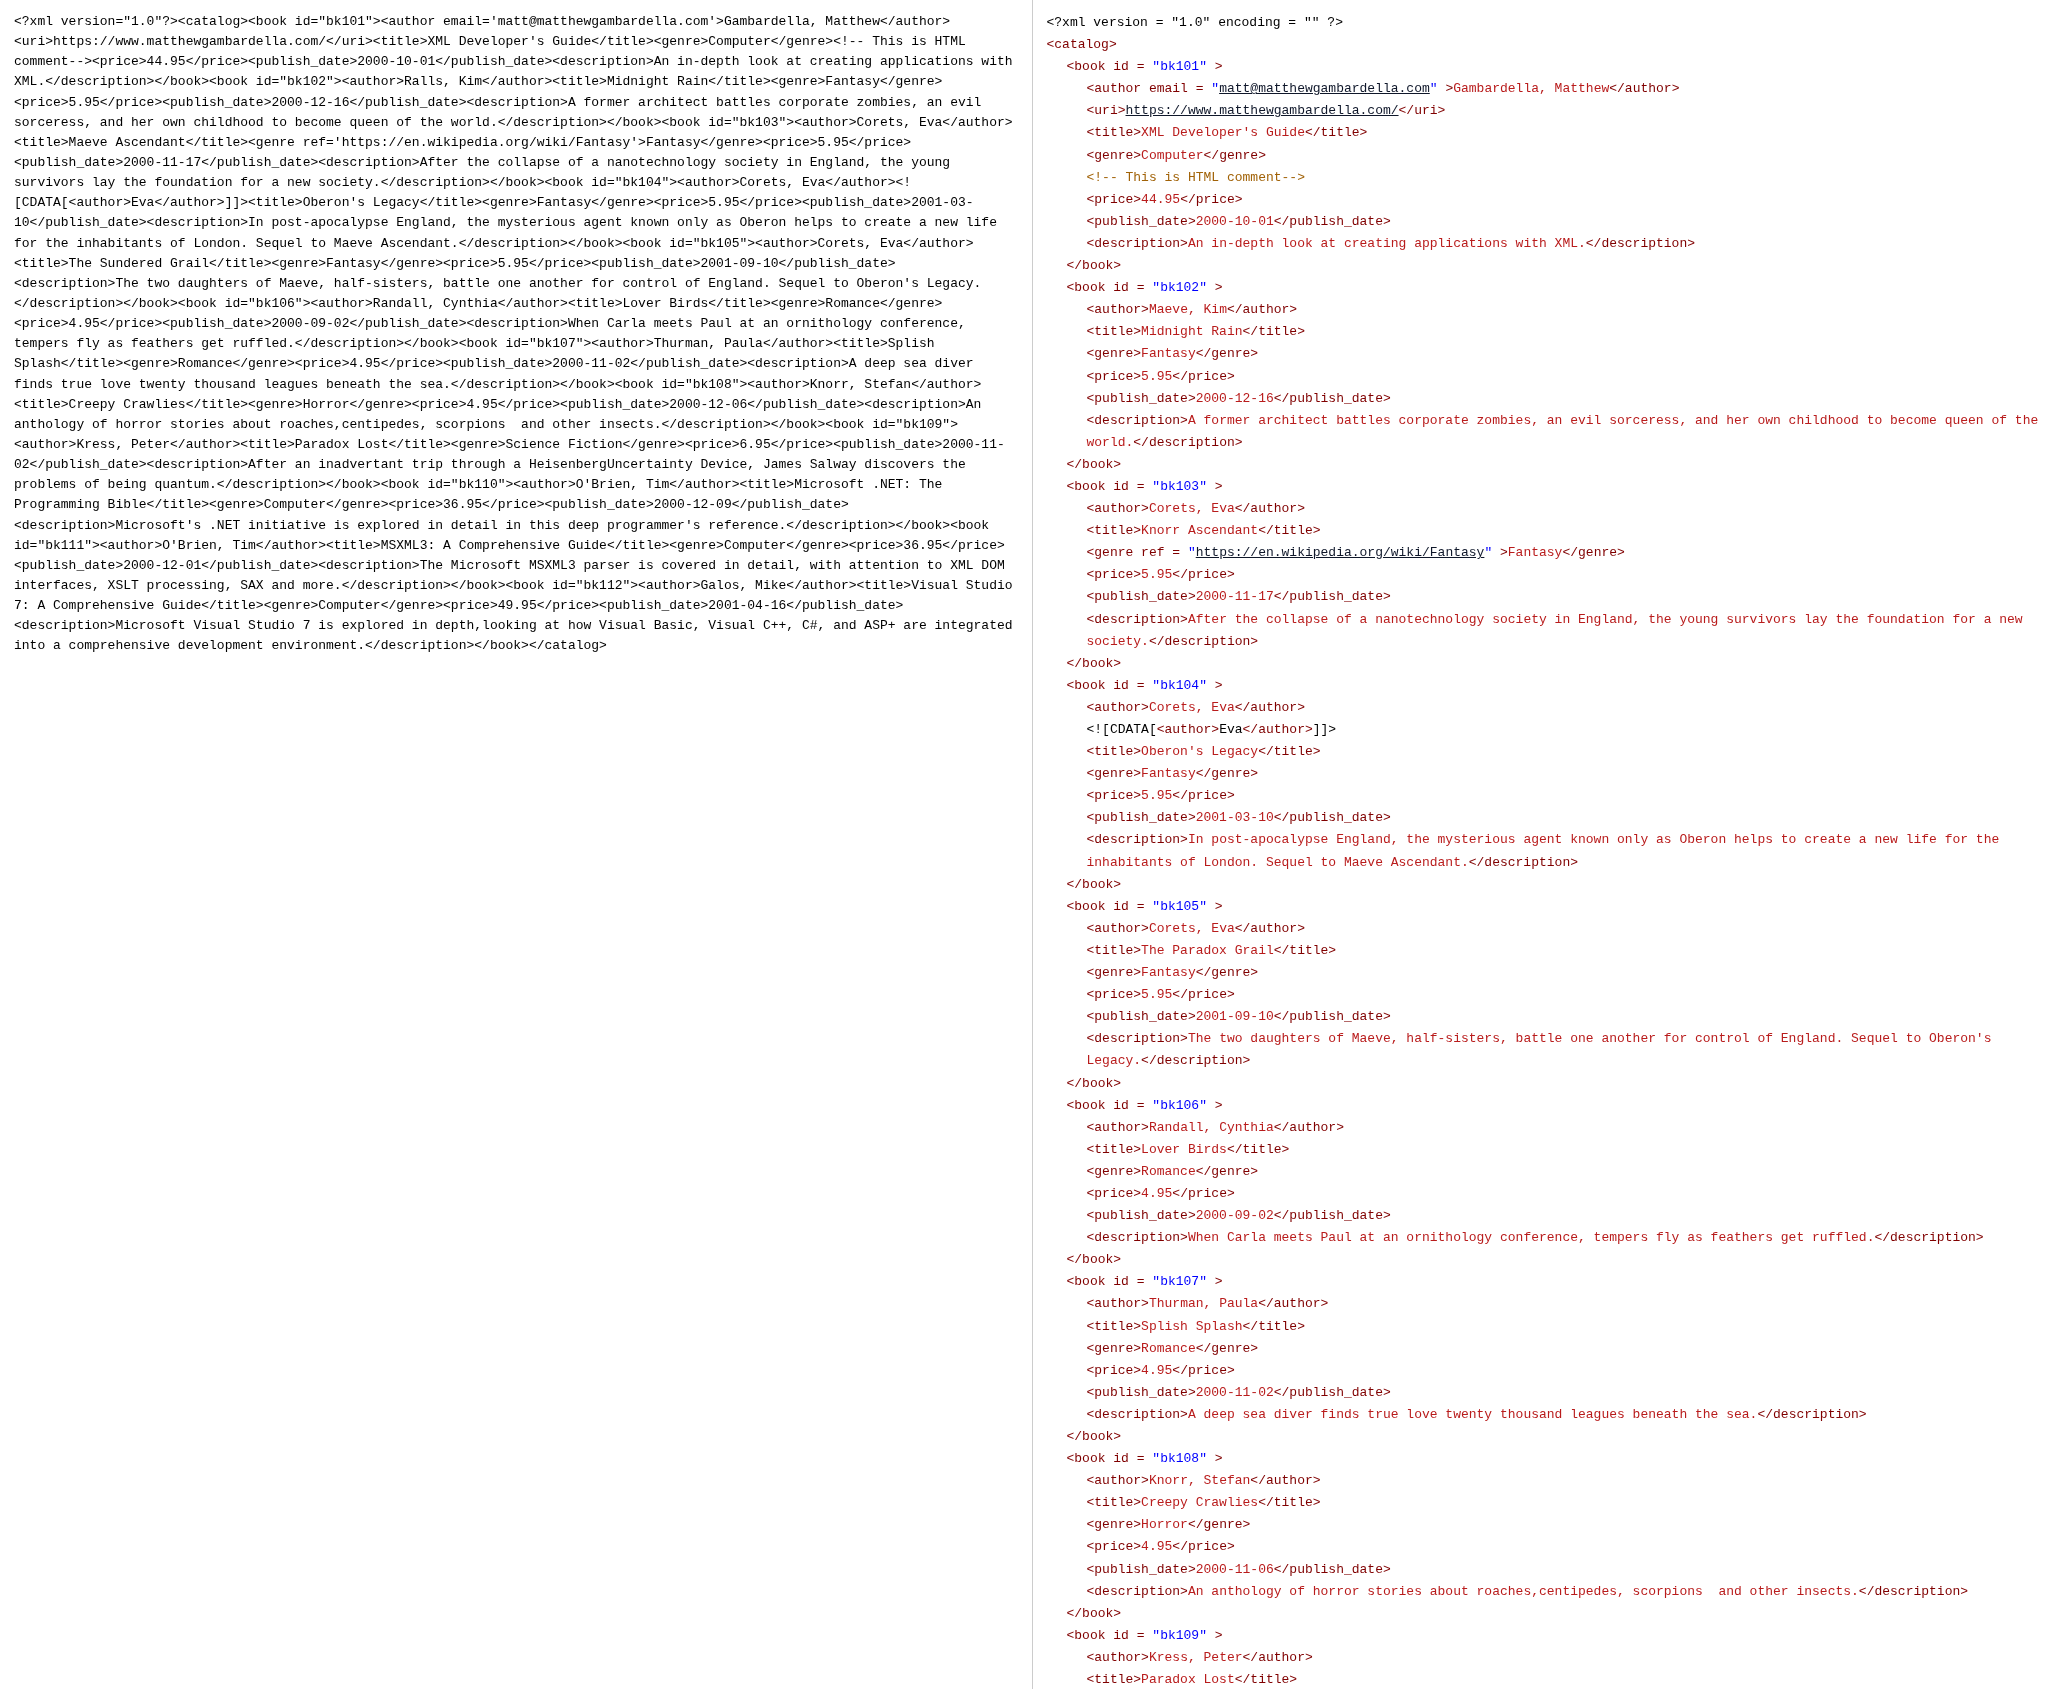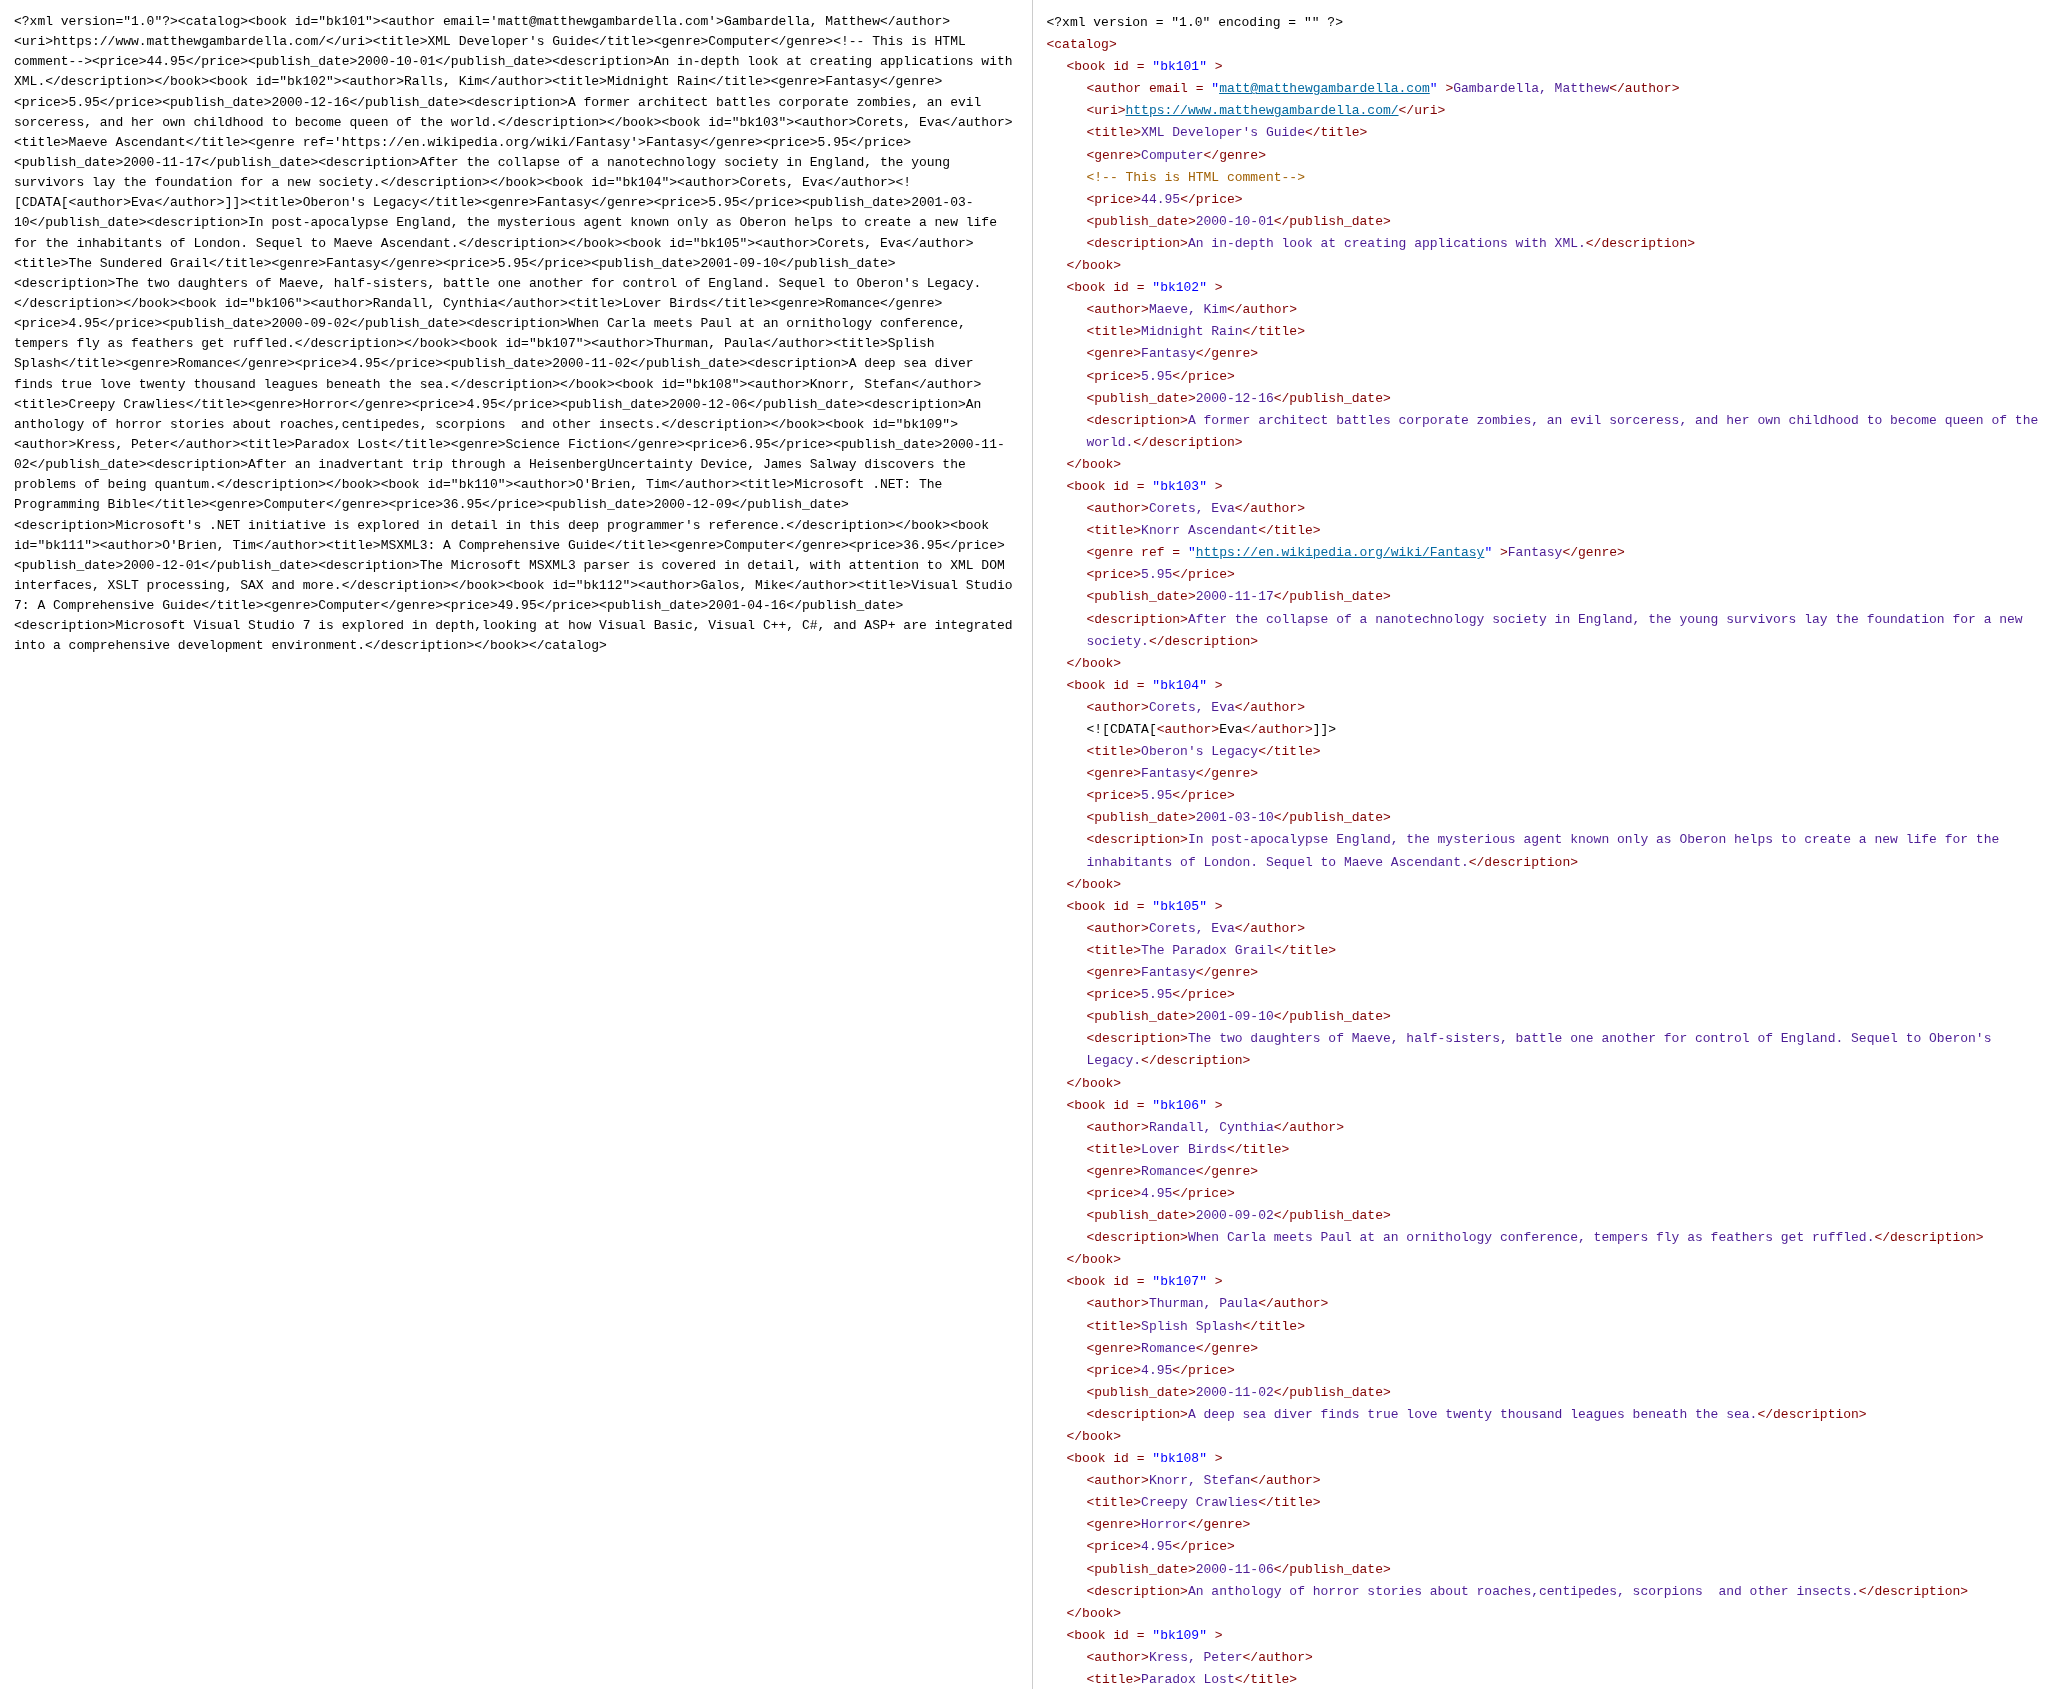--- a/index.html
+++ b/index.html
@@ -48,23 +48,23 @@
     
     .xml-line {
       display: block;
       white-space: pre-wrap;
       word-break: break-word;
     }
 
     .xml-declaration { color: #000000; }
     .tag { color: #800000; }
     .attr-value { color: #0000ff; }
-    .content { color: #4c1d95; }
+    .content { color: #b91c1c; }
     .comment { color: #a16207; font-style: normal; }
-    .link { color: #0369a1; text-decoration: underline; }
+    .link { color: #0f172a; text-decoration: underline; }
     .cdata { color: #000000; }
 
     .indent-1 { padding-left: 20px; }
     .indent-2 { padding-left: 40px; }
 
     .right-content {
       font-family: 'Courier New', Courier, monospace;
     }
 
   </style>

